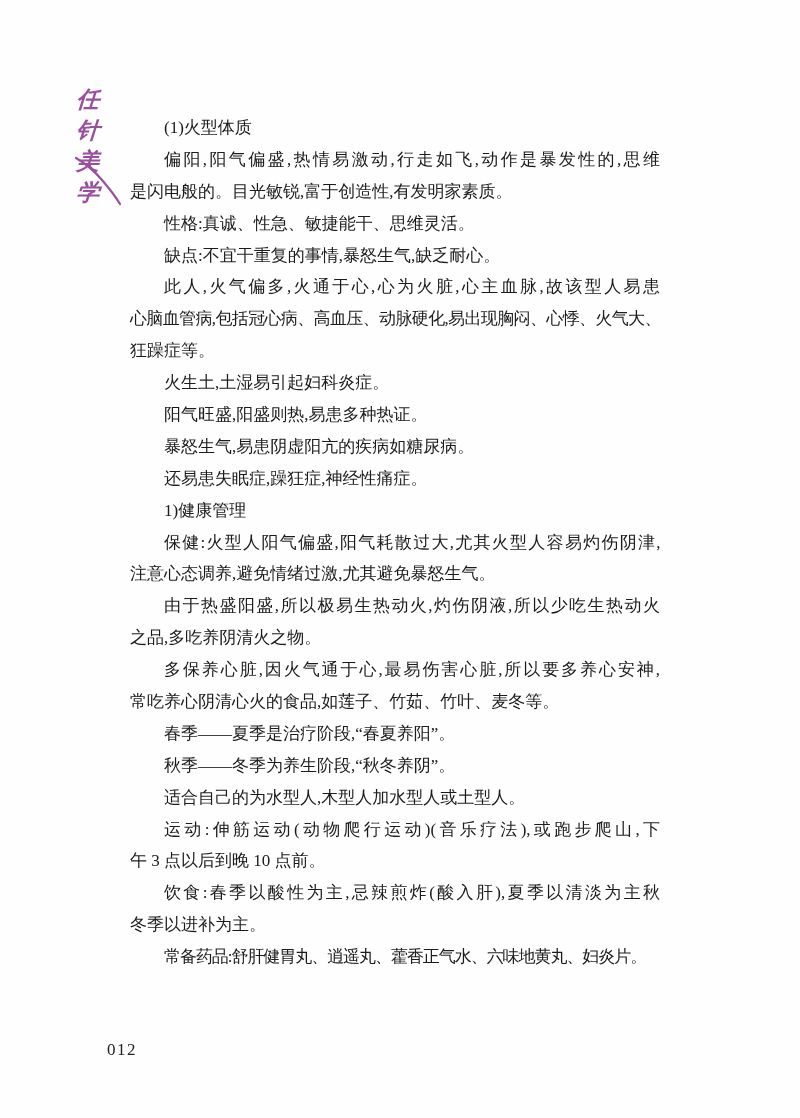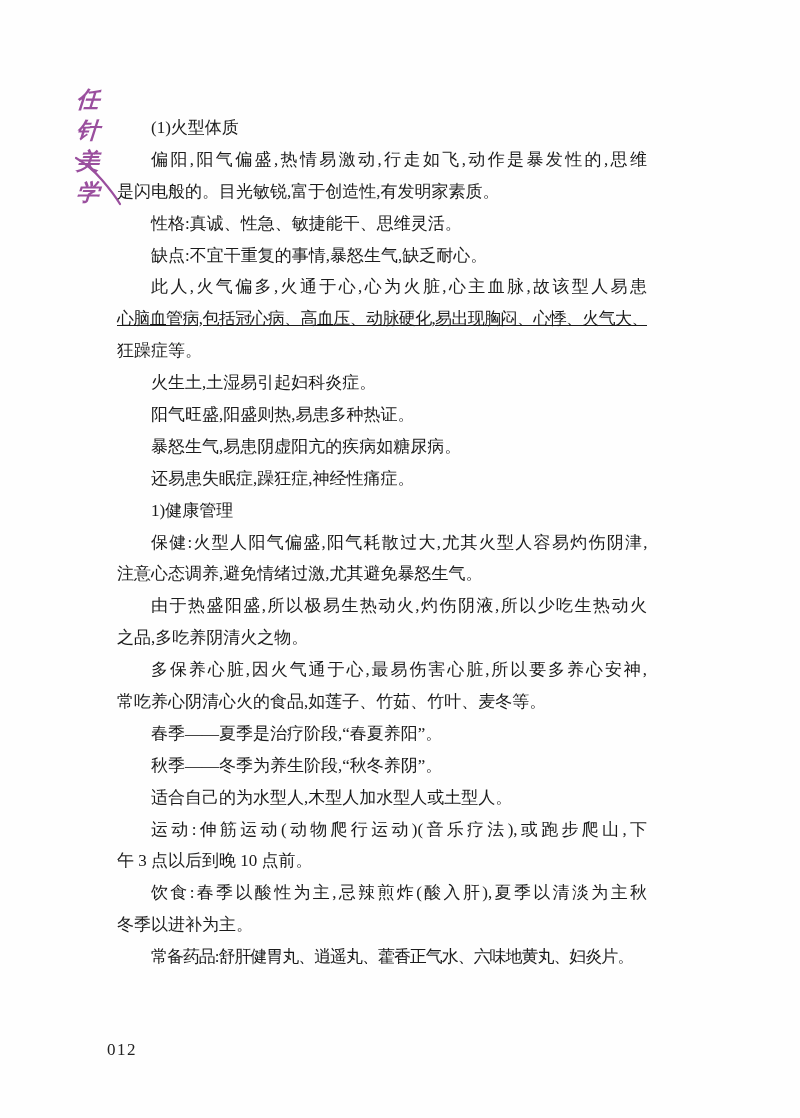--- a/index.html
+++ b/index.html
@@ -42,34 +42,34 @@
     position: absolute;
     left: 0;
     top: 0;
     overflow: visible;
     pointer-events: none;
   }
 
   
   .text-col {
     position: absolute;
-    left: 117px;
+    left: 130px;
     top: 112px;
     width: 530px;
     font-size: 17px;
     color: #1b1b1b;
   }
   .ln {
     height: 31.9px;
     line-height: 31.9px;
     white-space: nowrap;
   }
   .ind  { padding-left: 34px; }          
   .fill { text-align: justify; text-align-last: justify; }  
-  .sqA  { letter-spacing: -1.45px; text-decoration: underline; }     
+  .sqA  { letter-spacing: -1.45px; }     
   .sqB  { letter-spacing: -0.55px; font-family: Liberation Serif, serif; }     
   .sqC  { letter-spacing: -1.05px; }     
 
   
   .page-number {
     position: absolute;
     left: 71px;
     top: 1040px;
     font-size: 17px;
     letter-spacing: 1.5px;

